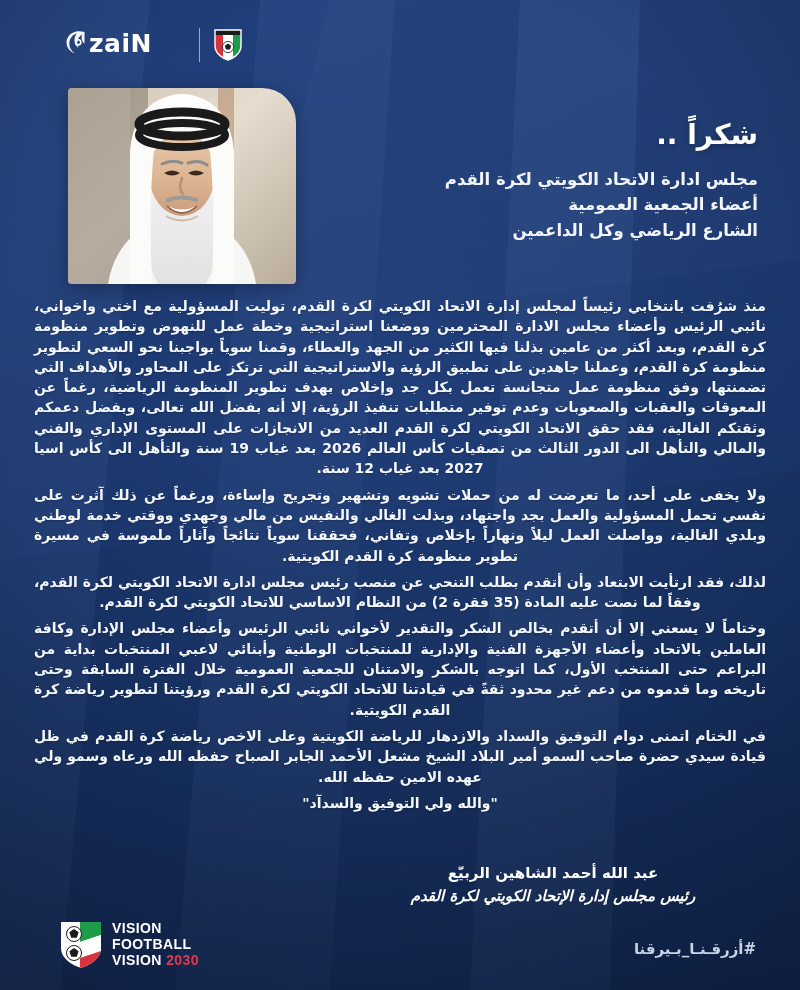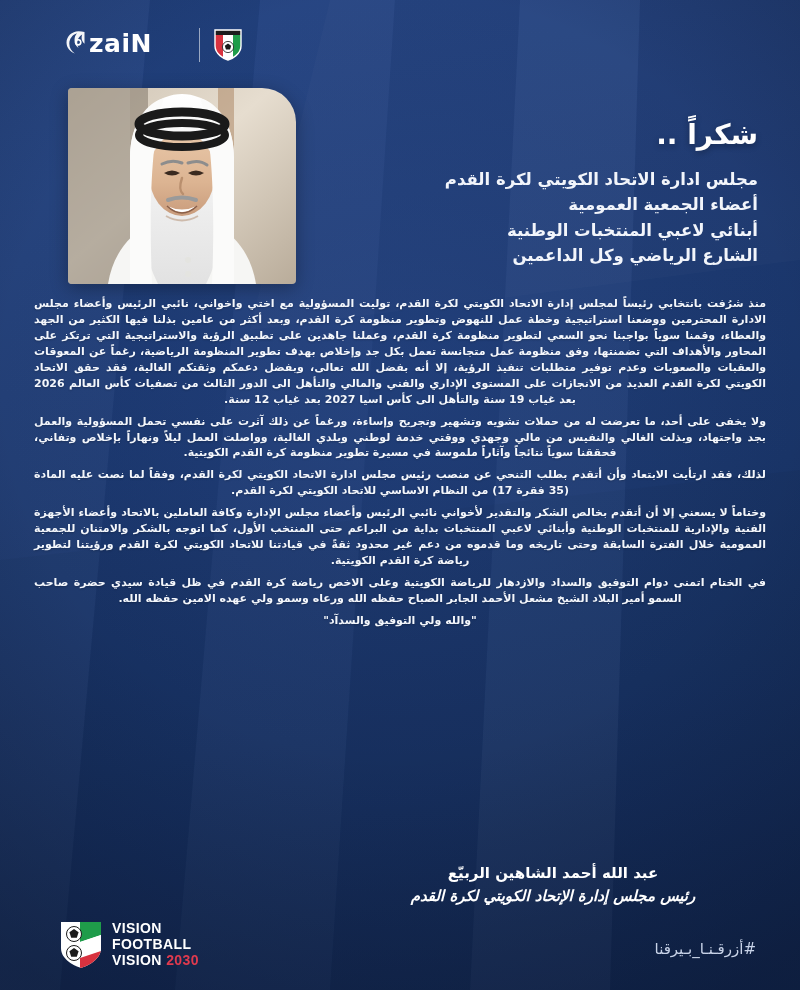--- a/index.html
+++ b/index.html
@@ -110,21 +110,21 @@
     position: absolute;
     right: 34px;
     left: 34px;
     top: 296px;
     text-align: justify;
     text-align-last: center;
     direction: rtl;
   }
   .body-copy p {
     margin: 0 0 6px 0;
-    font-size: 11px;
+    font-size: 14px;
     line-height: 1.45;
     font-weight: 700;
     color: #f4f7fc;
     text-shadow: 0 1px 2px rgba(0,0,0,0.22);
   }
   .quote-line {
     margin: 2px 0 0 0 !important;
     text-align: center !important;
     text-align-last: center !important;
     font-size: 15.4px;
@@ -177,21 +177,21 @@
     letter-spacing: 0.4px;
     color: #ffffff;
     text-align: left;
   }
   .vision-words .v2030 { color: #e03a4e; }
   .hashtag {
     position: absolute;
     right: 44px;
     bottom: 18px;
     font-size: 15px;
-    font-weight: 400;
+    font-weight: 700;
     color: #c8d3e8;
     direction: rtl;
   }
 </style>
 </head>
 <body>
 
 <div class="poster">
 
   <div class="bg-layer"></div>
@@ -303,29 +303,28 @@
       <circle cx="120" cy="172" r="3" fill="#e4e4e0"></circle>
       <circle cx="120" cy="186" r="3" fill="#e4e4e0"></circle>
     </svg>
   </div>
 
   <div class="salute">
     <div class="thanks">شكراً ..</div>
     <div class="salute-lines">
       <div>مجلس ادارة الاتحاد الكويتي لكرة القدم</div>
       <div>أعضاء الجمعية العمومية</div>
-      <div>أبنائي لاعبي المنتخبات الوطنية</div>
       <div>الشارع الرياضي وكل الداعمين</div>
     </div>
   </div>
 
   <div class="body-copy">
     <p>منذ شرُفت بانتخابي رئيساً لمجلس إدارة الاتحاد الكويتي لكرة القدم، توليت المسؤولية مع اختي واخواني، نائبي الرئيس وأعضاء مجلس الادارة المحترمين ووضعنا استراتيجية وخطة عمل للنهوض وتطوير منظومة كرة القدم، وبعد أكثر من عامين بذلنا فيها الكثير من الجهد والعطاء، وقمنا سوياً بواجبنا نحو السعي لتطوير منظومة كرة القدم، وعملنا جاهدين على تطبيق الرؤية والاستراتيجية التي ترتكز على المحاور والأهداف التي تضمنتها، وفق منظومة عمل متجانسة تعمل بكل جد وإخلاص بهدف تطوير المنظومة الرياضية، رغماً عن المعوقات والعقبات والصعوبات وعدم توفير متطلبات تنفيذ الرؤية، إلا أنه بفضل الله تعالى، وبفضل دعمكم وثقتكم الغالية، فقد حقق الاتحاد الكويتي لكرة القدم العديد من الانجازات على المستوى الإداري والفني والمالي والتأهل الى الدور الثالث من تصفيات كأس العالم 2026 بعد غياب 19 سنة والتأهل الى كأس اسيا 2027 بعد غياب 12 سنة.</p>
     <p>ولا يخفى على أحد، ما تعرضت له من حملات تشويه وتشهير وتجريح وإساءة، ورغماً عن ذلك آثرت على نفسي تحمل المسؤولية والعمل بجد واجتهاد، وبذلت الغالي والنفيس من مالي وجهدي ووقتي خدمة لوطني وبلدي الغالية، وواصلت العمل ليلاً ونهاراً بإخلاص وتفاني، فحققنا سوياً نتائجاً وآثاراً ملموسة في مسيرة تطوير منظومة كرة القدم الكويتية.</p>
-    <p>لذلك، فقد ارتأيت الابتعاد وأن  أتقدم بطلب التنحي عن منصب رئيس مجلس ادارة الاتحاد الكويتي لكرة القدم، وفقاً لما نصت عليه المادة (35 فقرة 17) من النظام الاساسي للاتحاد الكويتي لكرة القدم.</p>
+    <p>لذلك، فقد ارتأيت الابتعاد وأن  أتقدم بطلب التنحي عن منصب رئيس مجلس ادارة الاتحاد الكويتي لكرة القدم، وفقاً لما نصت عليه المادة (35 فقرة 2) من النظام الاساسي للاتحاد الكويتي لكرة القدم.</p>
     <p>وختاماً لا يسعني إلا أن أتقدم بخالص الشكر والتقدير لأخواني نائبي الرئيس وأعضاء مجلس الإدارة وكافة العاملين بالاتحاد وأعضاء الأجهزة الفنية والإدارية للمنتخبات الوطنية وأبنائي لاعبي المنتخبات بداية من البراعم حتى المنتخب الأول، كما اتوجه بالشكر والامتنان للجمعية العمومية خلال الفترة السابقة وحتى تاريخه وما قدموه من دعم غير محدود ثقةً في قيادتنا للاتحاد الكويتي لكرة القدم ورؤيتنا لتطوير رياضة كرة القدم الكويتية.</p>
     <p>في الختام اتمنى دوام التوفيق والسداد والازدهار للرياضة الكويتية وعلى الاخص رياضة كرة القدم في ظل قيادة سيدي حضرة صاحب السمو أمير  البلاد الشيخ مشعل الأحمد الجابر الصباح حفظه الله ورعاه وسمو ولي عهده الامين حفظه الله.</p>
     <p class="quote-line">"والله ولي التوفيق والسدآد"</p>
   </div>
 
   <div class="signature">
     <div class="sig-name">عبد الله أحمد الشاهين الربيّع</div>
     <div class="sig-title">رئيس مجلس إدارة الإتحاد الكويتي لكرة القدم</div>
   </div>
 

